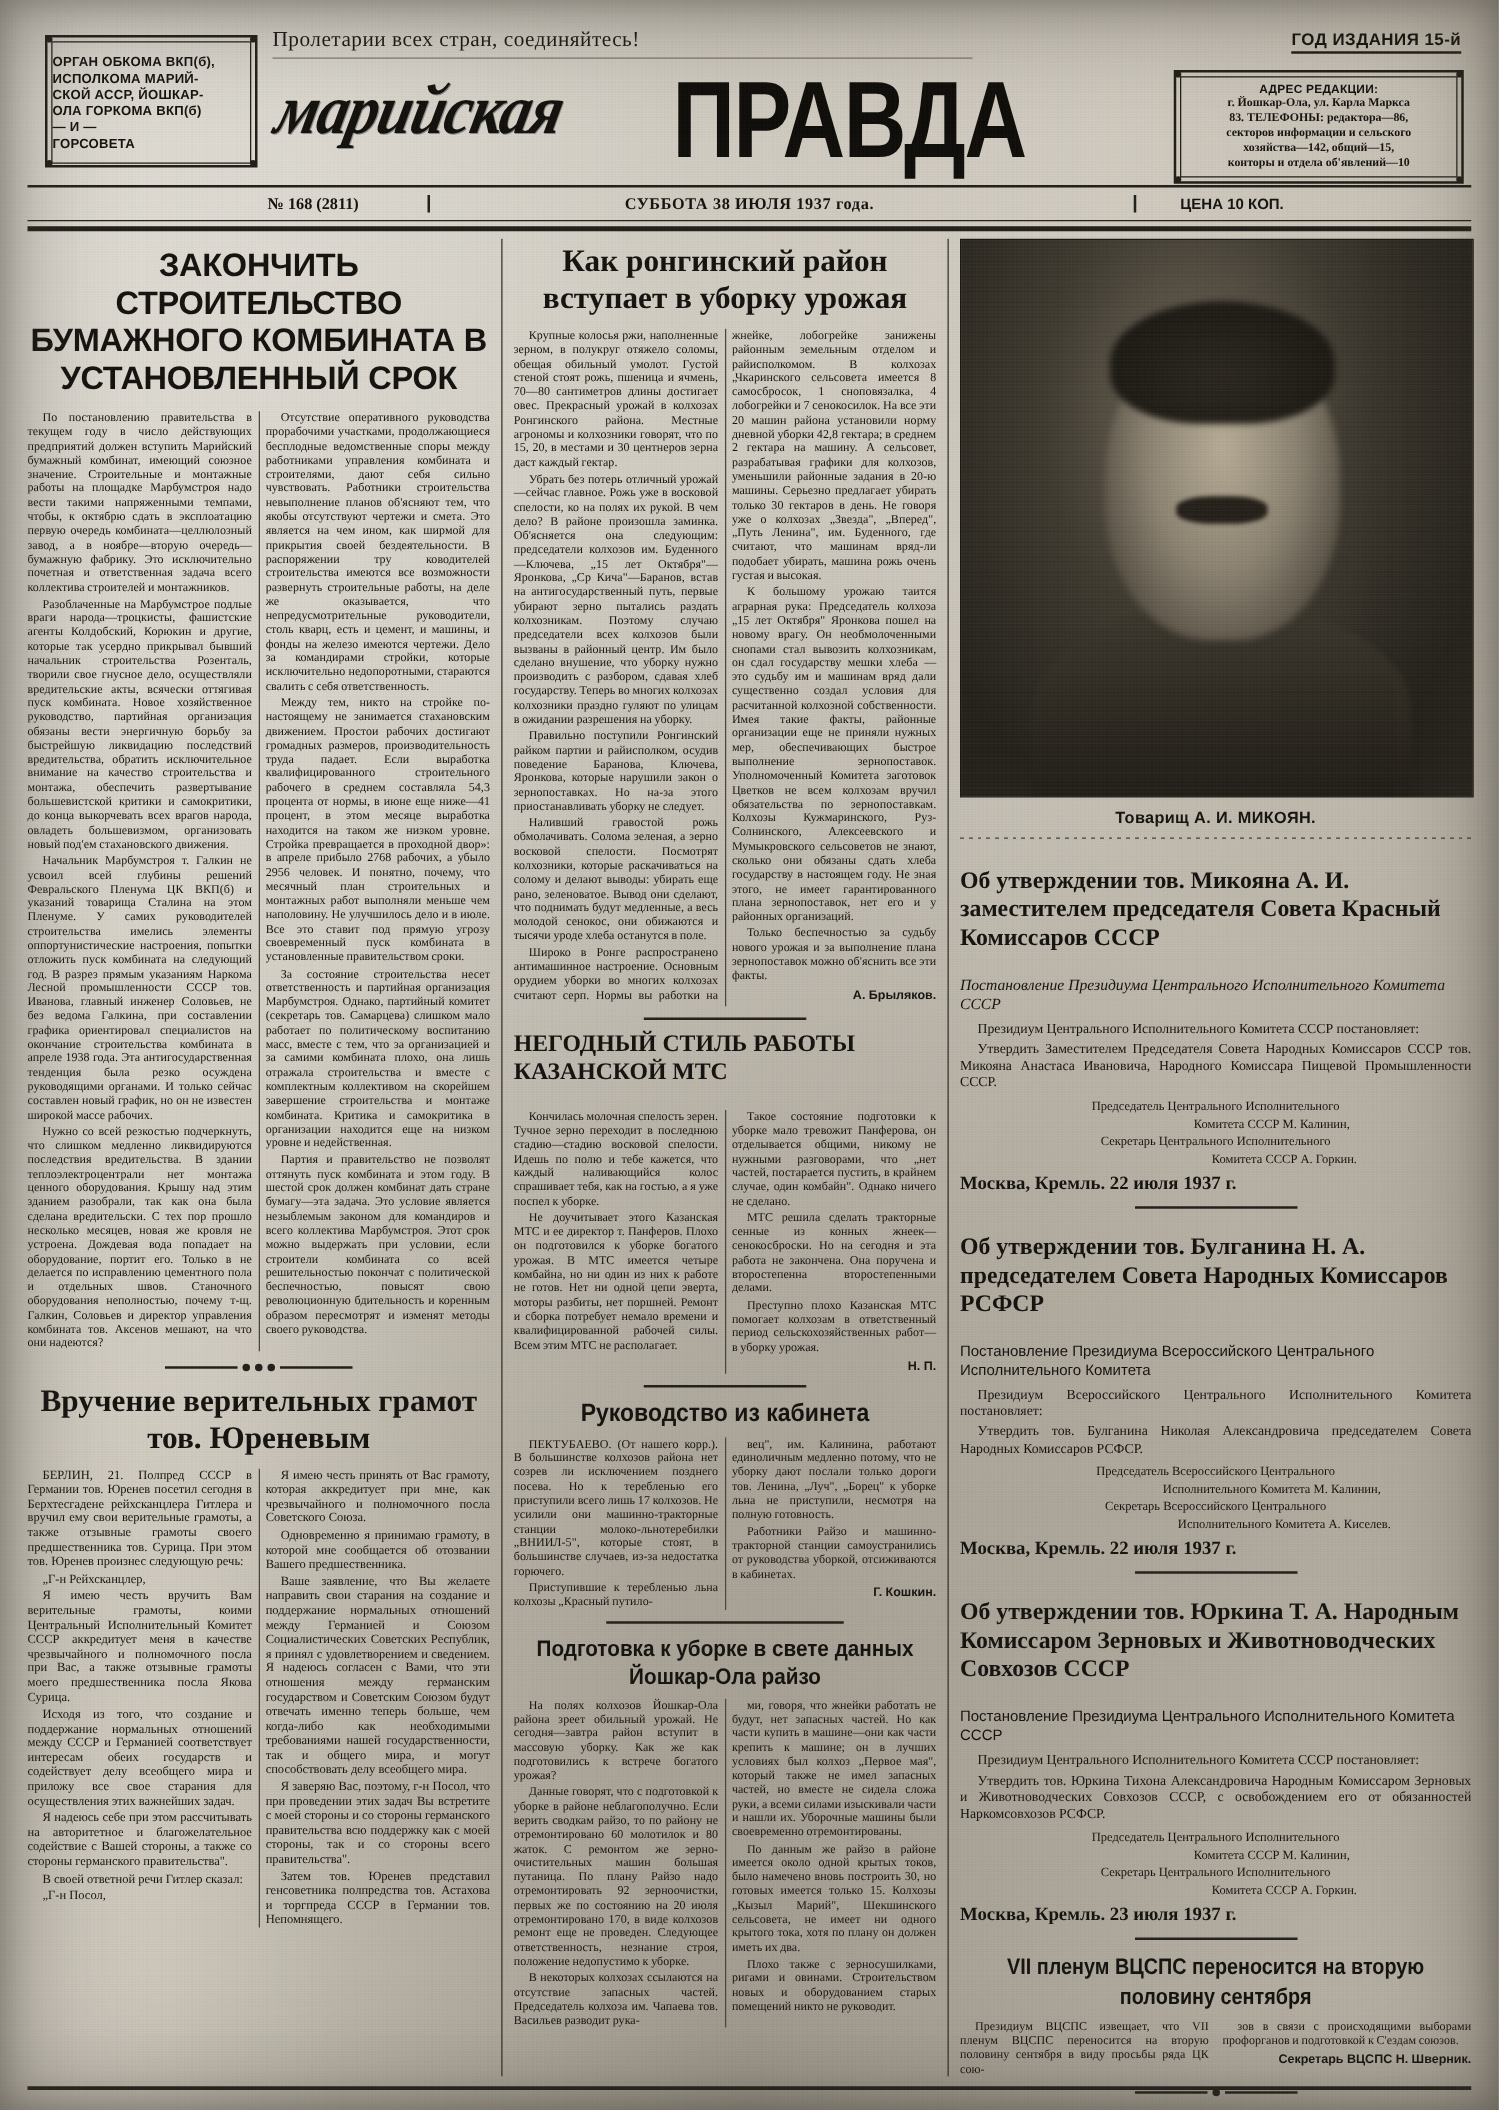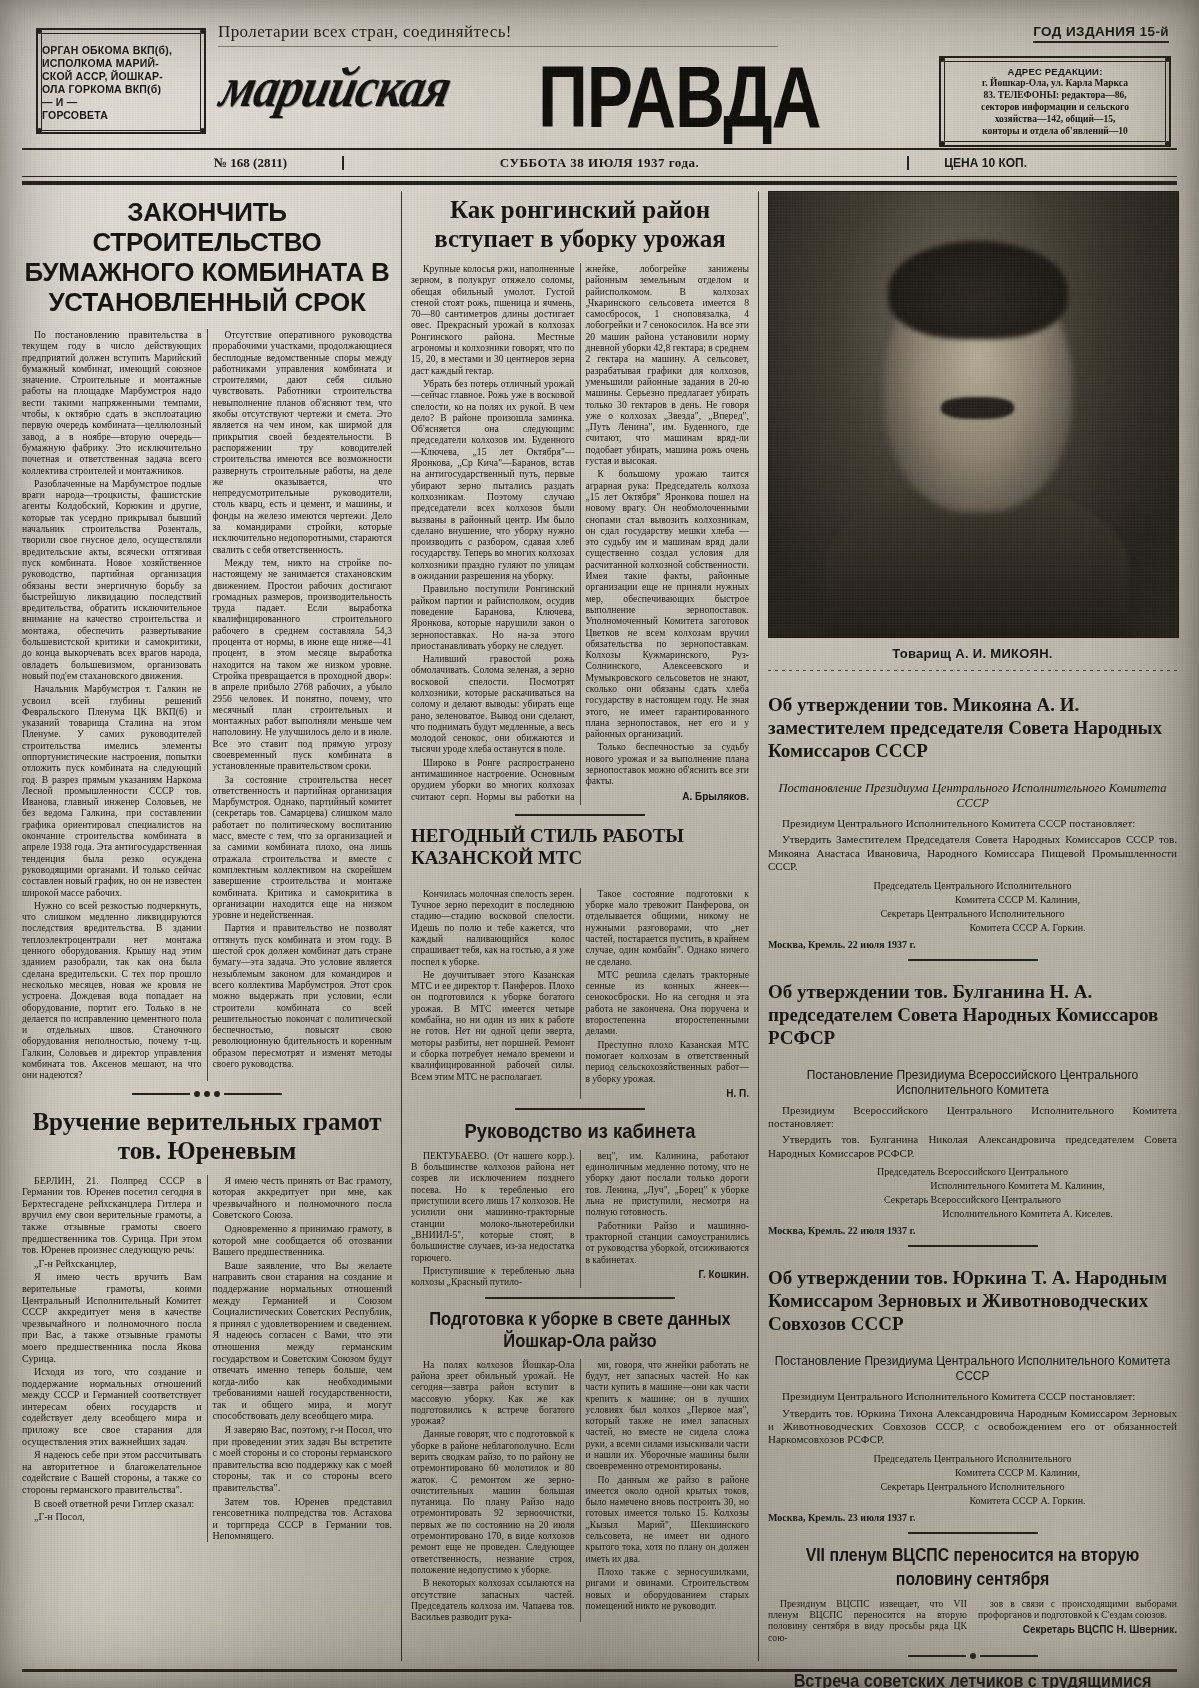--- a/index.html
+++ b/index.html
@@ -73,32 +73,32 @@
   .c2{width:338px;padding:0 9px;border-left:1px solid #33302a;border-right:1px solid #33302a;}
   .c3{width:auto;flex:1;padding-left:9px;}
 
   h1.lead{font-family:"Liberation Sans",sans-serif;font-weight:700;font-size:26px;line-height:30px;
     text-align:center;margin:6px 0 12px;letter-spacing:-.2px;}
   h2.serif{font-family:"Liberation Serif",serif;font-weight:700;font-size:25px;line-height:29px;
     text-align:center;margin:4px 0 10px;}
   h3.cond{font-family:"Liberation Sans",sans-serif;font-weight:700;font-size:20px;line-height:24px;
     text-align:center;margin:8px 0 7px;transform:scaleX(.92);transform-origin:center;}
   .subital{font-family:"Liberation Serif",serif;font-style:italic;font-size:12.5px;line-height:15px;
-    text-align:center;margin:2px 0 6px;}
+    text-align:left;margin:2px 0 6px;}
 
   p.t{font-family:Liberation Serif, serif;font-size:9.6px;line-height:11.3px;
     text-align:justify;margin:0 0 2px;text-indent:12px;letter-spacing:.05px;
     hyphens:auto;-webkit-hyphens:auto;word-spacing:-.3px;}
   p.ts{font-family:"Liberation Serif",serif;font-size:10px;line-height:11.6px;
     text-align:justify;margin:0 0 2px;text-indent:12px;hyphens:auto;-webkit-hyphens:auto;}
   .two{column-count:2;column-gap:11px;column-rule:1px solid #4a463e;}
   .two3{column-count:2;column-gap:11px;}
   .sig{font-family:"Liberation Sans",sans-serif;font-weight:700;font-size:10px;text-align:right;
     margin:4px 0 6px;}
-  .dline{font-family:"Liberation Serif",serif;font-size:10px;font-weight:700;margin:4px 0 2px;}
+  .dline{font-family:"Liberation Serif",serif;font-size:15px;font-weight:700;margin:4px 0 2px;}
   .rsig{font-family:"Liberation Serif",serif;font-size:10px;line-height:14px;text-align:center;margin:5px 0 2px;}
   .rsig .ind{display:block;text-align:center;}
   .decree-body{font-family:"Liberation Serif",serif;font-size:11px;line-height:13.4px;text-align:justify;
     margin:0 0 3px;text-indent:14px;}
 
   .orn{display:flex;align-items:center;justify-content:center;gap:4px;margin:10px 0;}
   .orn i{display:block;width:58px;height:2px;background:#22201a;}
   .orn s{display:block;width:6px;height:6px;background:#22201a;border-radius:50%;}
   .shortrule{width:130px;height:2px;background:#22201a;margin:9px auto;}
   .shortrule2{width:190px;height:2px;background:#22201a;margin:9px auto;}
@@ -286,21 +286,21 @@
         <div class="tor"></div>
             <div class="face"></div>
             <div class="hair"></div>
             <div class="mus"></div>
         <div class="grainp"></div>
       </div>
       <div class="caption">Товарищ А. И. МИКОЯН.</div>
       <div class="wave"></div>
 
       <div>
-        <h3 class="sans" style="font-size:19px;line-height:23px;">Об утверждении тов. Микояна А. И. заместителем председателя Совета Народных Комиссаров СССР</h3>
+        <h3 class="sans" style="font-size:19px;line-height:23px;">Об утверждении тов. Микояна А. И. заместителем председателя Совета Красный Комиссаров СССР</h3>
         <div class="subital">Постановление Президиума Центрального Исполнительного Комитета СССР</div>
         <p class="decree-body">Президиум Центрального Исполнительного Комитета СССР постановляет:</p>
         <p class="decree-body">Утвердить Заместителем Председателя Совета Народных Комиссаров СССР тов. Микояна Анастаса Ивановича, Народного Комиссара Пищевой Промышленности СССР.</p>
         <div class="rsig">
           <span class="ind">Председатель Центрального Исполнительного</span>
           <span class="ind" style="text-align:center;display:block;padding-left:90px;">Комитета СССР М. Калинин,</span>
           <span class="ind">Секретарь Центрального Исполнительного</span>
           <span class="ind" style="text-align:center;display:block;padding-left:110px;">Комитета СССР А. Горкин.</span>
         </div>
         <div class="dline">Москва, Кремль. 22 июля 1937 г.</div>

